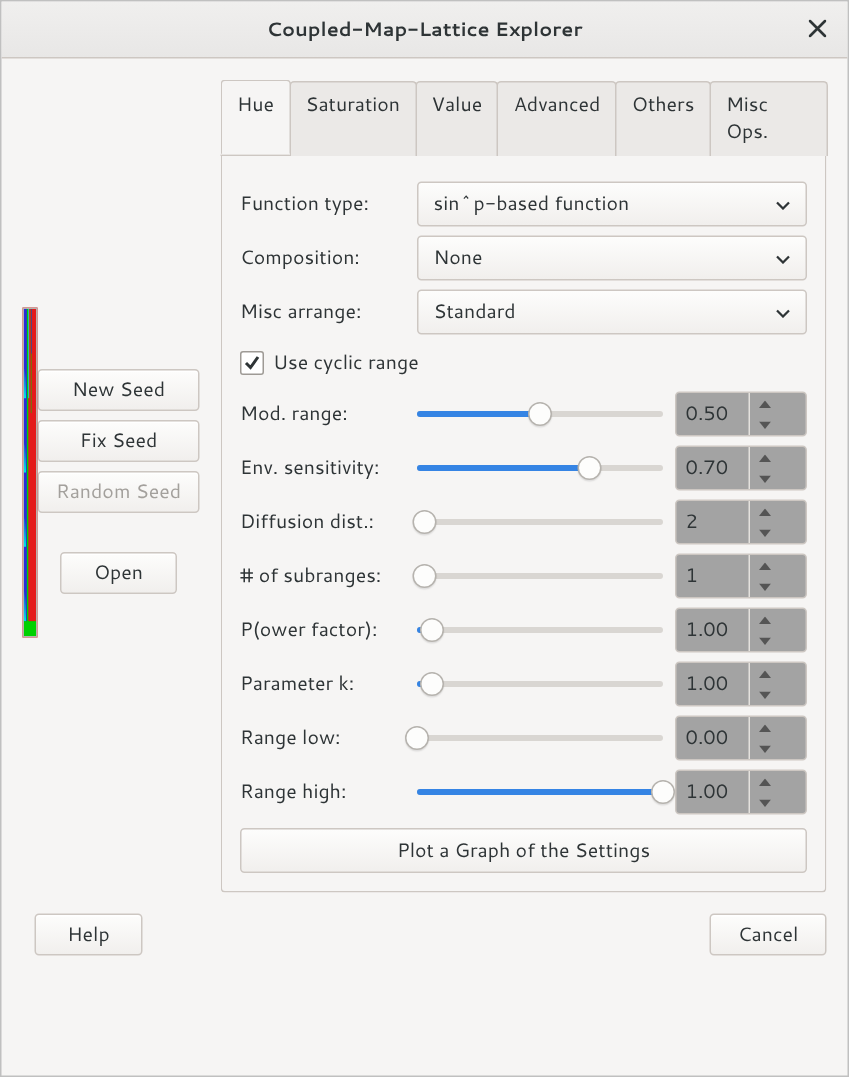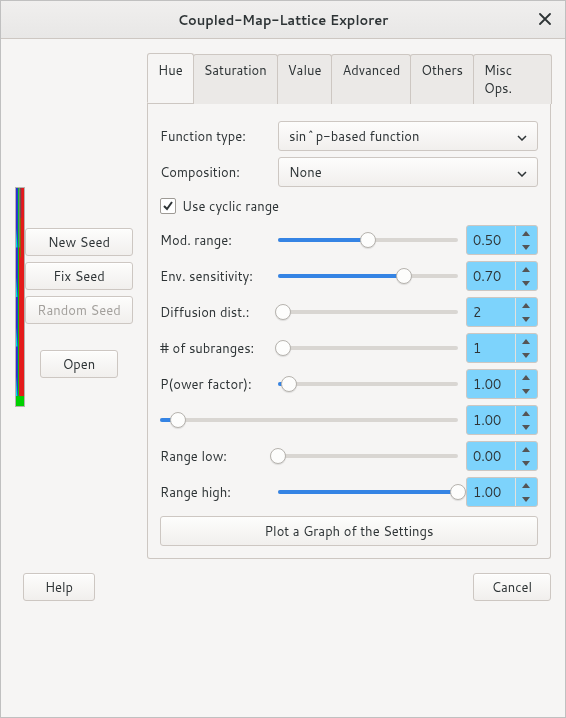--- a/index.html
+++ b/index.html
@@ -26,21 +26,21 @@
   .row .lbl { width:110px; white-space:nowrap; }
   .select { flex:1; height:30px; background: linear-gradient(#fdfdfc,#f1efed); border:1px solid #cdc7c2; border-radius:3px; display:flex; align-items:center; padding:0 10px; cursor:pointer; position:relative; }
   .select .chev { position:absolute; right:10px; }
   .check-row { display:flex; align-items:center; gap:6px; height:32px; }
   .checkbox { width:16px; height:16px; border:1px solid #9e9a95; border-radius:2px; background:#fff; display:flex; align-items:center; justify-content:center; cursor:pointer; }
   .checkbox svg { width:12px; height:12px; display:block; }
   .slider-wrap { flex:1; height:20px; position:relative; display:flex; align-items:center; }
   .track { position:absolute; left:0; right:0; height:4px; background:#d9d6d2; border-radius:2px; }
   .fill { position:absolute; left:0; height:4px; background:#3584e4; border-radius:2px; }
   .thumb { position:absolute; width:16px; height:16px; background:#fdfdfc; border:1px solid #b6b3ae; border-radius:50%; top:50%; transform:translate(-50%,-50%); box-shadow:0 1px 1px rgba(0,0,0,0.1); cursor:pointer; }
-  .spin { width:72px; height:30px; border:1px solid #cdc7c2; border-radius:3px; background:#7dd3fc; display:flex; align-items:stretch; }
+  .spin { width:88px; height:30px; border:1px solid #cdc7c2; border-radius:3px; background:#a3a3a3; display:flex; align-items:stretch; }
   .spin input { border:none; outline:none; padding:0 6px; width:48px; font-size:13px; background:transparent; }
   .spin .arrows { width:20px; border-left:1px solid #e4e1dd; display:flex; flex-direction:column; }
   .spin .arrows div { flex:1; display:flex; align-items:center; justify-content:center; cursor:pointer; }
   .spin .arrows svg { width:8px; height:5px; }
   .wide-btn { width:100%; height:30px; background: linear-gradient(#fdfdfc,#f1efed); border:1px solid #cdc7c2; border-radius:3px; cursor:pointer; display:flex; align-items:center; justify-content:center; margin-top:6px; }
   .footer { display:flex; padding:14px; align-items:center; }
   .footer .spacer { flex:1; }
   .footer .btn { width:78px; margin-bottom:0; margin-left:8px; }
   .chev-icon { width:10px; height:6px; }
 </style>
@@ -107,20 +107,29 @@
       <div class="row">
         <div class="lbl">Composition:</div>
         <div class="select">
           <span>None</span>
           <span class="chev"><svg class="chev-icon" viewBox="0 0 10 6">
                 <path d="M1 1 L5 5 L9 1" stroke="#2e3436" stroke-width="1.5" fill="none"></path>
               </svg></span>
         </div>
       </div>
 
+      <div class="row">
+        <div class="lbl">Misc arrange:</div>
+        <div class="select">
+          <span>Standard</span>
+          <span class="chev"><svg class="chev-icon" viewBox="0 0 10 6">
+                <path d="M1 1 L5 5 L9 1" stroke="#2e3436" stroke-width="1.5" fill="none"></path>
+              </svg></span>
+        </div>
+      </div>
 
       <div class="check-row">
         <div class="checkbox">
           <svg viewBox="0 0 12 12">
               <path d="M2 6 L5 9 L10 2" stroke="#2e3436" stroke-width="2" fill="none"></path>
             </svg>
         </div>
         <span>Use cyclic range</span>
       </div>
 
@@ -234,20 +243,21 @@
                 </div>
                 <div>
                   <svg viewBox="0 0 8 5">
                     <path d="M0 0 L4 5 L8 0 Z" fill="#555"></path>
                   </svg>
                 </div>
               </div>
             </div>
           </div>
           <div class="row">
+            <div class="lbl">Parameter k:</div>
             <div class="slider-wrap">
               <div class="track"></div>
               <div class="fill" style="width:6%"></div>
               <div class="thumb" style="left:6%"></div>
             </div>
             <div class="spin">
               <input value="1.00" style="">
               <div class="arrows">
                 <div>
                   <svg viewBox="0 0 8 5">

